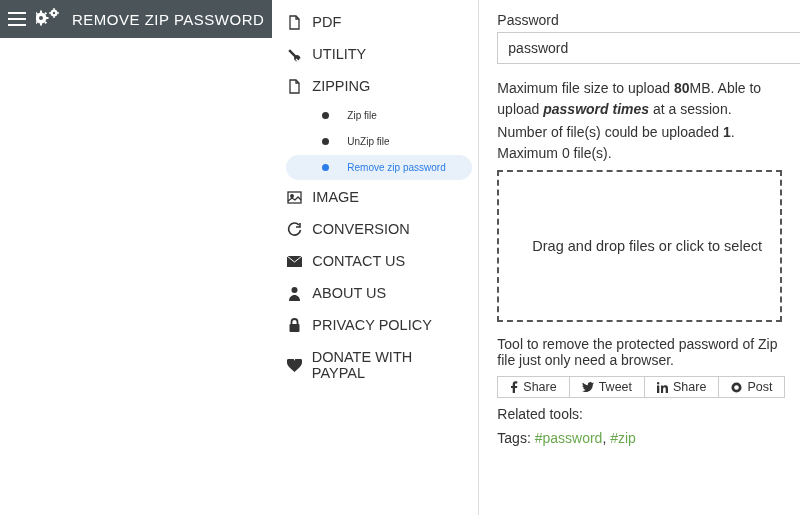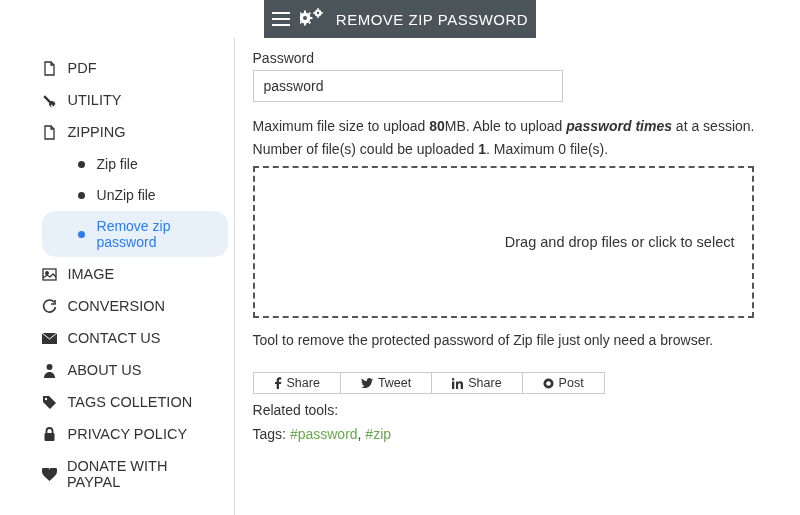--- a/index.html
+++ b/index.html
@@ -1,39 +1,39 @@
 <!DOCTYPE html>
 <html><head>
   <meta charset="utf-8">
   <style>
     * { margin: 0; padding: 0; box-sizing: border-box; }
     body { font-family: Arial, Helvetica, sans-serif; font-size: 14px; color: #333; background: #fff; }
-    .app { width: 800px; height: 515px; display: flex; flex-direction: column; overflow: hidden; align-items: center; }
+    .app { width: 800px; height: 515px; display: flex; flex-direction: row; overflow: hidden; }
     .header { background: #4a5459; color: #fff; height: 38px; display: flex; align-items: center; padding: 0 8px; gap: 10px; }
     .hamburger { width: 18px; height: 14px; display: flex; flex-direction: column; justify-content: space-between; cursor: pointer; }
     .hamburger span { display: block; height: 2px; background: #fff; }
     .header-title { font-size: 15px; letter-spacing: 0.5px; }
     .gears-icon { position: relative; width: 26px; height: 22px; }
     .main { flex: 1; display: flex; overflow: hidden; }
-    .sidebar { width: 207px; border-right: 1px solid #ddd; padding: 14px 0; overflow-y: auto; }
+    .sidebar { width: 207px; border-right: 1px solid #ddd; padding: 6px 0; overflow-y: auto; }
     .nav-item { display: flex; align-items: center; gap: 10px; padding: 8px 14px; cursor: pointer; color: #333; font-size: 14.5px; }
     .nav-item .icon { width: 16px; display: flex; justify-content: center; color: #333; }
     .sub-items { padding-left: 8px; }
-    .sub-item { display: flex; align-items: center; gap: 12px; padding: 7px 14px 7px 36px; cursor: pointer; font-size: 14px; border-radius: 14px; margin: 1px 6px; }
+    .sub-item { display: flex; align-items: center; gap: 18px; padding: 7px 14px 7px 36px; cursor: pointer; font-size: 10px; border-radius: 14px; margin: 1px 6px; }
     .sub-item .bullet { width: 7px; height: 7px; border-radius: 50%; background: #333; flex-shrink: 0; }
     .sub-item.active { background: #e8f0fa; color: #2b7de9; }
     .sub-item.active .bullet { background: #2b7de9; }
     .content { flex: 1; padding: 12px 18px 18px 18px; overflow-y: auto; }
     .field-label { font-size: 14px; margin-bottom: 4px; }
     .password-input { width: 310px; padding: 7px 10px; border: 1px solid #ccc; font-size: 14px; color: #333; margin-bottom: 14px; }
     .upload-info { font-size: 14px; line-height: 1.5; margin-bottom: 2px; }
     .dropzone { border: 2px dashed #555; height: 152px; display: flex; align-items: center; justify-content: flex-end; padding-right: 18px; margin: 6px 0 14px 0; cursor: pointer; font-size: 14.5px; }
-    .desc { font-size: 14px; margin-bottom: 24px; }
+    .desc { font-size: 14px; margin-bottom: 8px; }
     .share-buttons { display: flex; gap: 0; margin-bottom: 8px; }
-    .share-btn { border: 1px solid #ccc; padding: 3px 20px; font-size: 12.5px; display: flex; align-items: center; gap: 5px; cursor: pointer; background: #fff; }
+    .share-btn { border: 1px solid #ccc; padding: 3px 12px; font-size: 12.5px; display: flex; align-items: center; gap: 5px; cursor: pointer; background: #fff; }
     .share-btn + .share-btn { border-left: none; }
     .related-title { font-size: 14px; }
     .related-list { list-style: disc; padding-left: 34px; }
     .related-list li { color: #6aa84f; padding: 2px 0; cursor: pointer; font-size: 14px; }
     .tags-line { margin-top: 8px; font-size: 14px; }
     .tags-line .tag { color: #6aa84f; cursor: pointer; }
     svg { display: block; }
   </style>
 </head>
 <body>
@@ -154,29 +154,20 @@
       <div class="nav-item">
         <span class="icon">
             <svg width="13" height="15" viewBox="0 0 13 15" fill="#333">
               <circle cx="6.5" cy="4" r="3"></circle>
               <path d="M1 15c0-3.5 2.5-6 5.5-6s5.5 2.5 5.5 6z"></path>
             </svg>
           </span>
         <span>ABOUT US</span>
       </div>
 
-      <div class="nav-item">
-        <span class="icon">
-            <svg width="15" height="15" viewBox="0 0 15 15" fill="#333">
-              <path d="M1 1h6l7 7-6 6-7-7z"></path>
-              <circle cx="4" cy="4" r="1.2" fill="#fff"></circle>
-            </svg>
-          </span>
-        <span>TAGS COLLETION</span>
-      </div>
 
       <div class="nav-item">
         <span class="icon">
             <svg width="13" height="15" viewBox="0 0 13 15" fill="#333">
               <rect x="1.5" y="6" width="10" height="8" rx="1"></rect>
               <path d="M3.5 6V4a3 3 0 0 1 6 0v2" fill="none" stroke="#333" stroke-width="1.8"></path>
             </svg>
           </span>
         <span>PRIVACY POLICY</span>
       </div>

